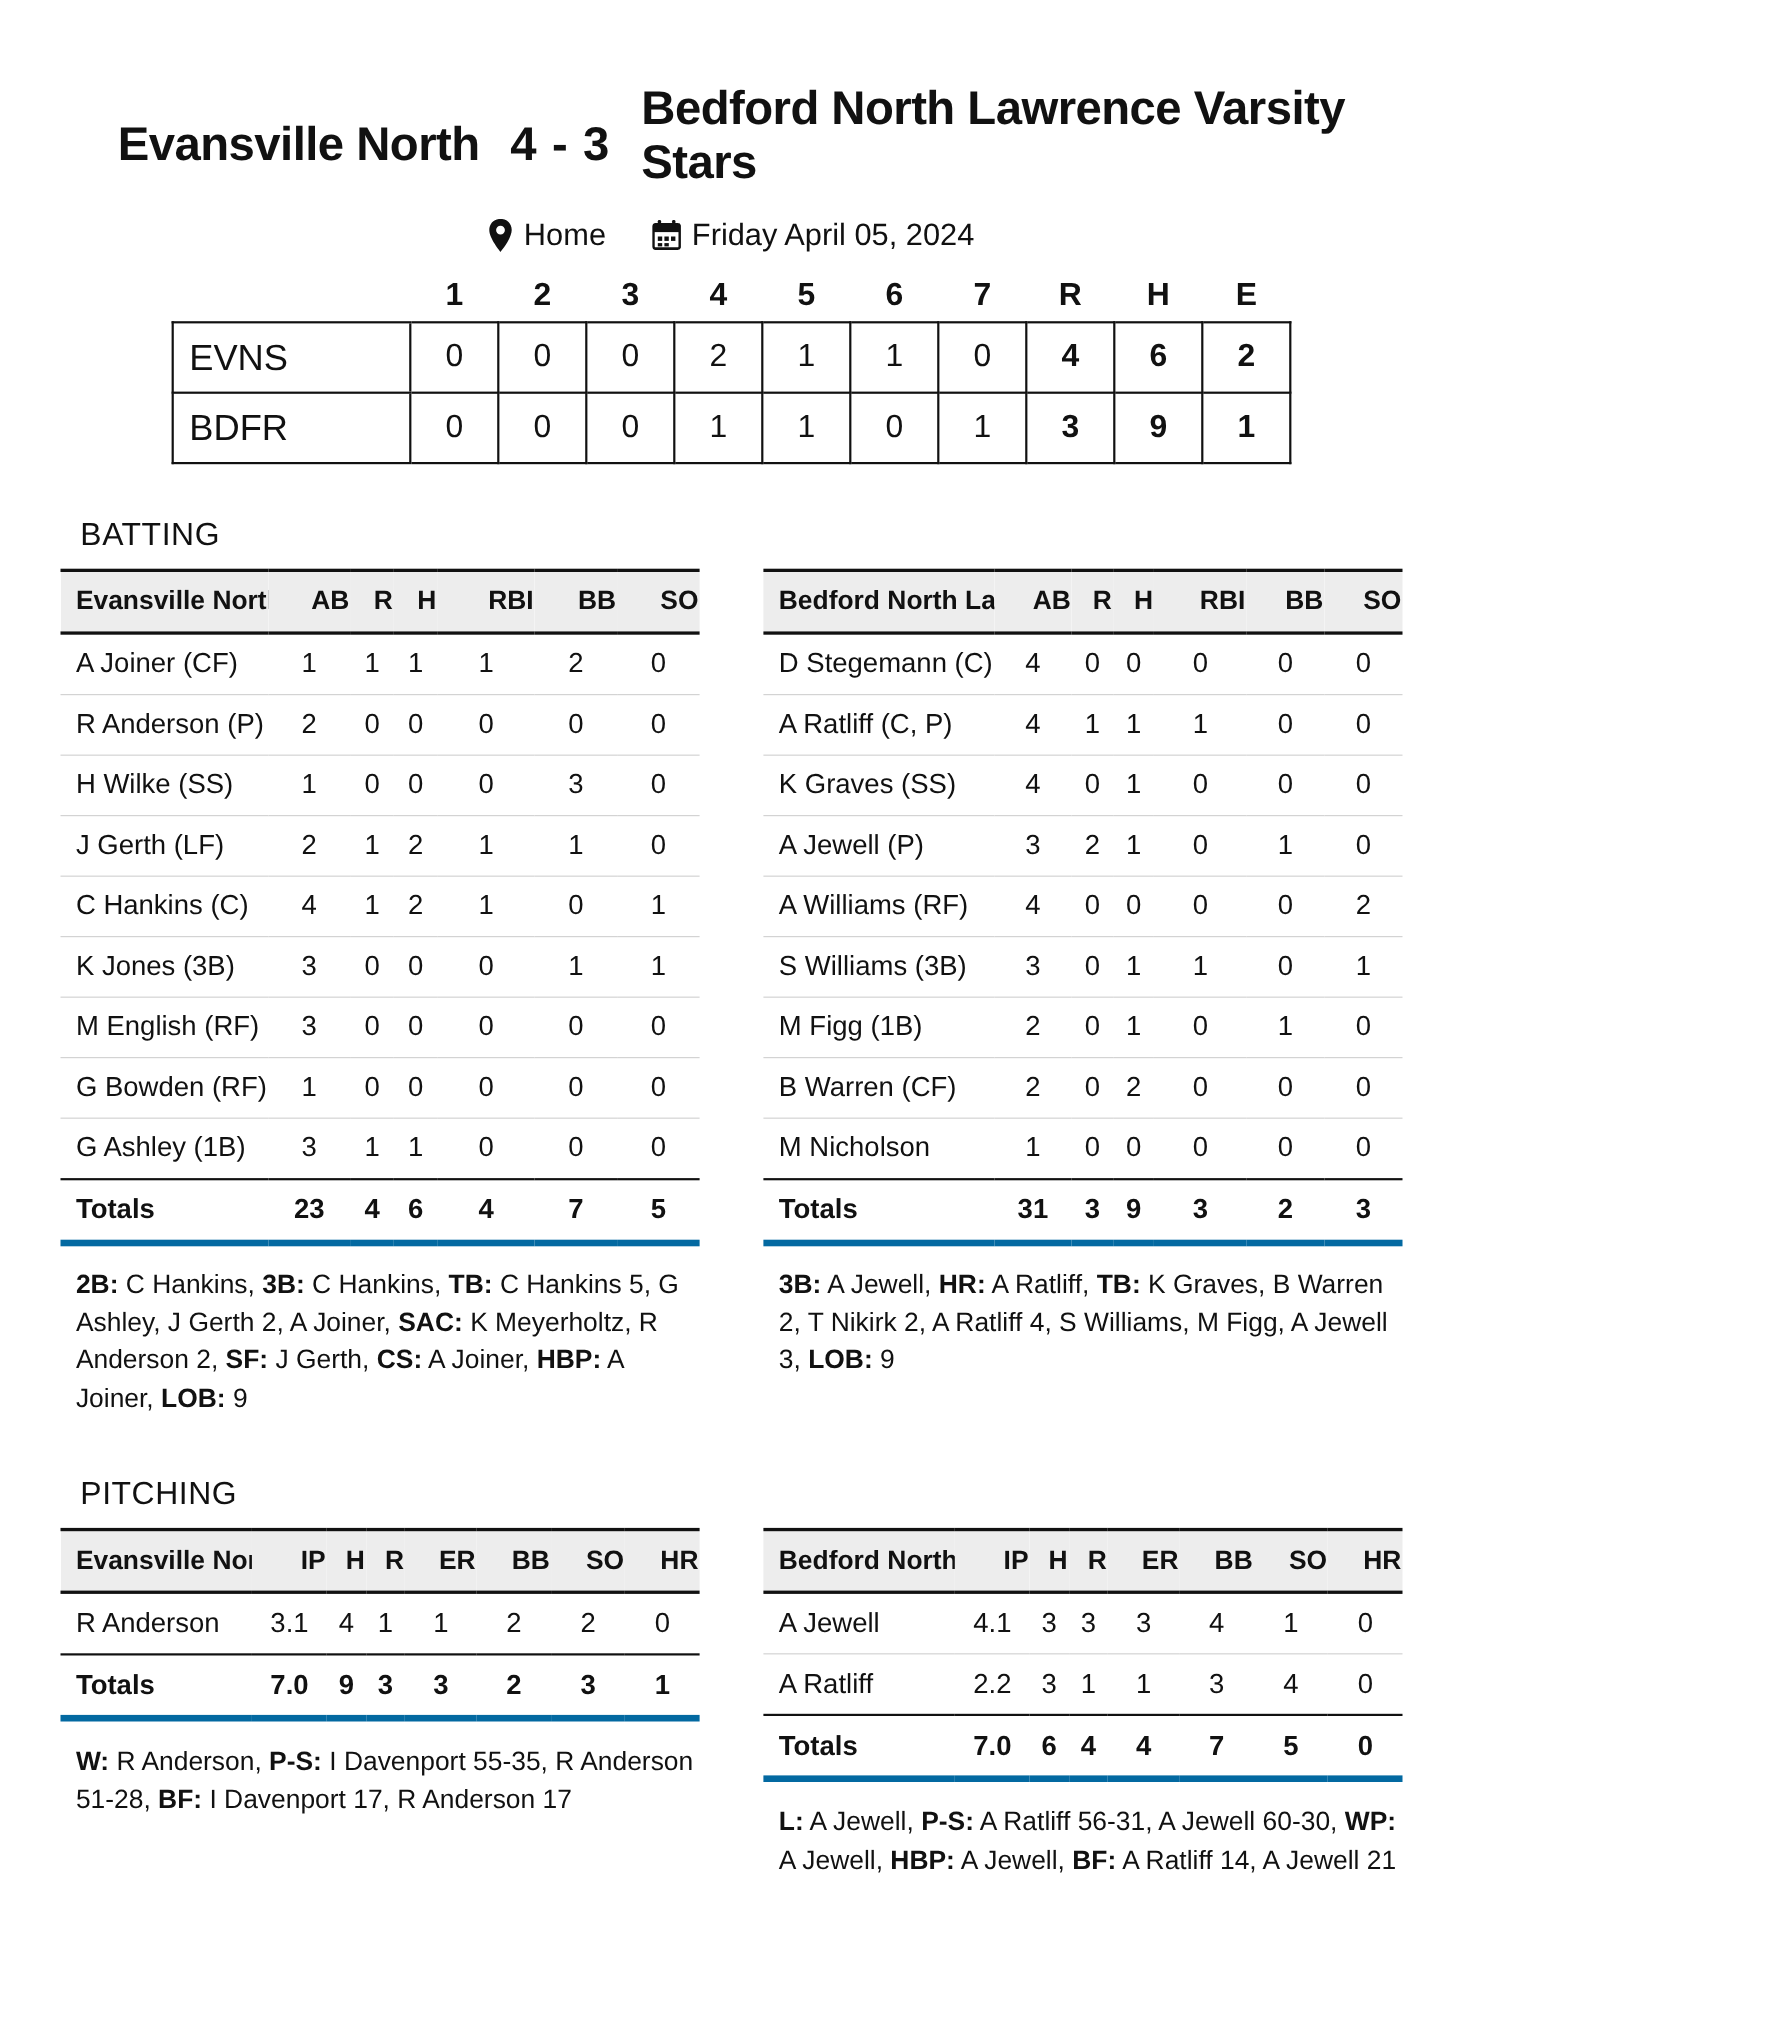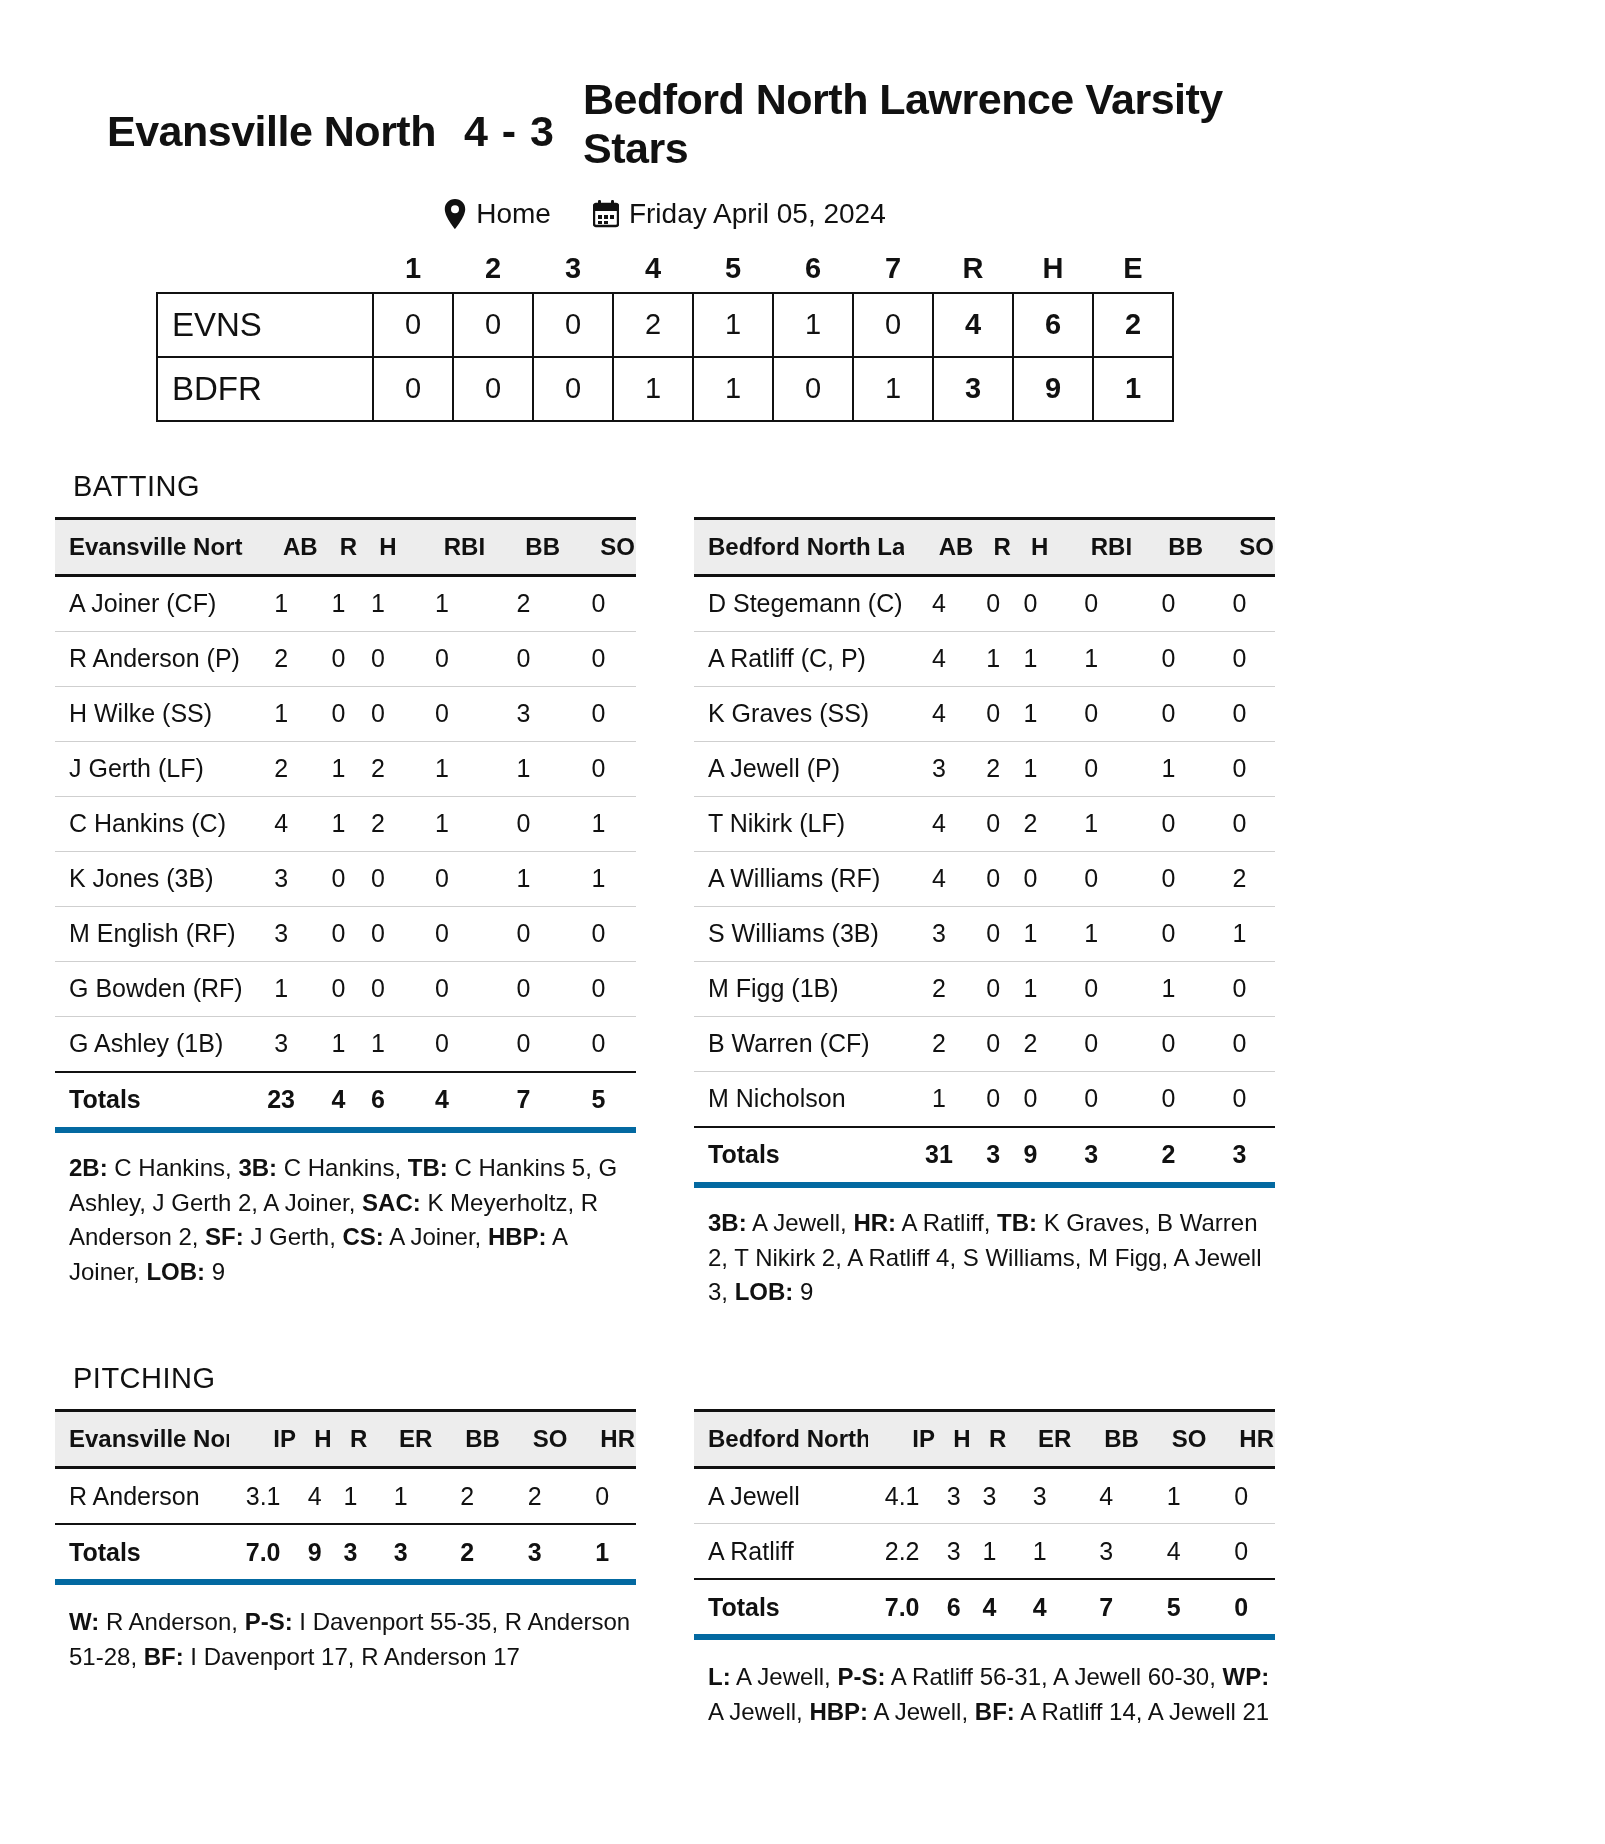--- a/index.html
+++ b/index.html
@@ -420,29 +420,20 @@
             <tr>
               <td class="namecol">A Jewell (P)</td>
               <td>3</td>
               <td>2</td>
               <td>1</td>
               <td>0</td>
               <td>1</td>
               <td>0</td>
             </tr>
             <tr>
-              <td class="namecol">T Nikirk (LF)</td>
-              <td>4</td>
-              <td>0</td>
-              <td>2</td>
-              <td>1</td>
-              <td>0</td>
-              <td>0</td>
-            </tr>
-            <tr>
               <td class="namecol">A Williams (RF)</td>
               <td>4</td>
               <td>0</td>
               <td>0</td>
               <td>0</td>
               <td>0</td>
               <td>2</td>
             </tr>
             <tr>
               <td class="namecol">S Williams (3B)</td>

